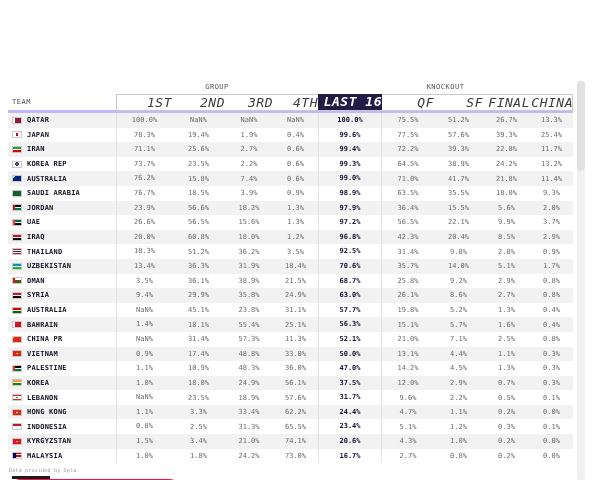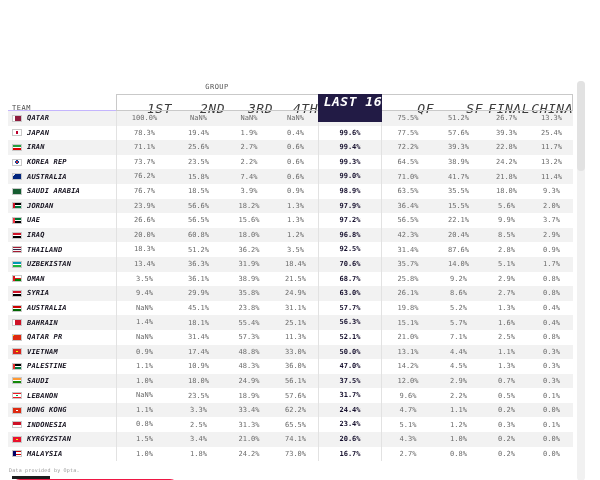--- a/index.html
+++ b/index.html
@@ -3,33 +3,33 @@
 <meta charset="utf-8">
 <style>
   html,body{margin:0;padding:0;background:#fff;}
   .stage{position:relative;width:600px;height:480px;background:#fff;overflow:hidden;
          font-family:"DejaVu Sans Mono",monospace;margin-top:44px;}
   .table{position:absolute;left:8px;top:36px;width:565px;}
   .grid{display:grid;grid-template-columns:108px 56px 53px 48px 45px 64px 52px 49px 47px 43px;align-items:center;}
   .grouprow{height:14px;}
   .grouprow .glabel{grid-column:2/6;text-align:center;font-size:7px;color:#555;letter-spacing:.5px;}
   .grouprow .klabel{grid-column:6/11;text-align:center;font-size:7px;color:#555;letter-spacing:.5px;}
-  .headrow{height:16px;position:relative;border-bottom:1px solid #c4b5fd;}
+  .headrow{height:16px;position:relative;border-bottom:3px solid #c4b5fd;}
   .headrow::after{content:'';position:absolute;left:108px;right:0;top:0;bottom:-1px;
                   border:1px solid #c9c9c9;pointer-events:none;}
   .cell{overflow:hidden;white-space:nowrap;}
   .h{font-size:13px;color:#3c3c3c;text-align:right;letter-spacing:.5px;font-style:italic;}
   .team-h{font-size:7px;color:#4a4a4a;padding-left:4px;letter-spacing:.5px;}
-  .l16h{height:28px;line-height:16px;color:#fff;font-weight:bold;z-index:2;position:relative;}
+  .l16h{height:16px;line-height:16px;color:#fff;font-weight:bold;z-index:2;position:relative;}
   .row{height:14.6px;}
   .row.alt{background:#f2f2f2;}
   .team{display:flex;align-items:center;padding-left:4px;}
   .flag{width:10px;height:7px;display:inline-block;margin-right:5px;flex:0 0 auto;
         border:0.5px solid #c9c9c9;box-sizing:border-box;}
-  .tname{font-size:7px;font-weight:bold;color:#15121f;letter-spacing:.2px;font-style:italic;}
+  .tname{font-size:7px;font-weight:bold;color:#15121f;letter-spacing:.2px;}
   .v{font-size:7px;color:#6b6b6b;text-align:center;}
   .b-left{border-left:1px solid #e2e2e2;height:100%;line-height:14.6px;}
   .l16{border-left:1px solid #e2e2e2;border-right:1px solid #e2e2e2;height:100%;line-height:14.6px;
        font-weight:bold;color:#16102e;}
   .footer{position:absolute;left:9px;top:423px;font-size:5px;color:#9a9a9a;letter-spacing:.2px;}
   .hline{position:absolute;left:8px;top:437px;width:584px;height:1px;background:#ddd;z-index:1;}
   .wm-bar{position:absolute;left:12px;top:432px;width:38px;height:3px;background:#1c1c1c;z-index:2;}
   .watermark{position:absolute;left:12px;top:435px;width:166px;height:32px;z-index:3;
              display:flex;align-items:center;justify-content:center;
              font-family:"Liberation Sans",sans-serif;font-size:19px;color:#141414;border-radius:8px;}
@@ -39,20 +39,21 @@
 </head>
 <body>
 
 <div class="stage">
 
   <div class="table">
 
     <div class="grid grouprow">
       <div class="cell"></div>
       <div class="cell glabel">GROUP</div>
+      <div class="cell klabel">KNOCKOUT</div>
     </div>
 
     <div class="grid headrow">
       <div class="cell team-h">TEAM</div>
       <div class="cell h">1ST</div>
       <div class="cell h">2ND</div>
       <div class="cell h">3RD</div>
       <div class="cell h">4TH</div>
       <div class="cell h l16h" style="background: rgb(34, 27, 69); color: rgb(255, 255, 255);">LAST 16</div>
       <div class="cell h">QF</div>
@@ -201,21 +202,21 @@
           <div class="cell team">
             <span class="flag" style="background: linear-gradient(rgb(165, 25, 49) 0px, rgb(165, 25, 49) 17%, rgb(244, 245, 248) 17%, rgb(244, 245, 248) 34%, rgb(45, 42, 74) 34%, rgb(45, 42, 74) 67%, rgb(244, 245, 248) 67%, rgb(244, 245, 248) 84%, rgb(165, 25, 49) 84%);"></span>
             <span class="tname">THAILAND</span>
           </div>
           <div class="cell v b-left">18.3%</div>
           <div class="cell v">51.2%</div>
           <div class="cell v">36.2%</div>
           <div class="cell v">3.5%</div>
           <div class="cell v l16">92.5%</div>
           <div class="cell v">31.4%</div>
-          <div class="cell v">87.6%</div>
+          <div class="cell v">9.8%</div>
           <div class="cell v">2.8%</div>
           <div class="cell v">0.9%</div>
         </div>
         <div class="grid row alt">
           <div class="cell team">
             <span class="flag" style="background: linear-gradient(rgb(0, 153, 181) 0px, rgb(0, 153, 181) 33%, rgb(255, 255, 255) 33%, rgb(255, 255, 255) 66%, rgb(30, 181, 58) 66%);"></span>
             <span class="tname">UZBEKISTAN</span>
           </div>
           <div class="cell v b-left">13.4%</div>
           <div class="cell v">36.3%</div>
@@ -283,21 +284,21 @@
           <div class="cell v">25.1%</div>
           <div class="cell v l16">56.3%</div>
           <div class="cell v">15.1%</div>
           <div class="cell v">5.7%</div>
           <div class="cell v">1.6%</div>
           <div class="cell v">0.4%</div>
         </div>
         <div class="grid row">
           <div class="cell team">
             <span class="flag" style="background: linear-gradient(135deg, rgb(255, 222, 0) 0px, rgb(255, 222, 0) 15%, rgb(222, 41, 16) 15%);"></span>
-            <span class="tname">QATAR PR</span>
+            <span class="tname">CHINA PR</span>
           </div>
           <div class="cell v b-left">NaN%</div>
           <div class="cell v">31.4%</div>
           <div class="cell v">57.3%</div>
           <div class="cell v">11.3%</div>
           <div class="cell v l16">52.1%</div>
           <div class="cell v">21.0%</div>
           <div class="cell v">7.1%</div>
           <div class="cell v">2.5%</div>
           <div class="cell v">0.8%</div>
@@ -328,21 +329,21 @@
           <div class="cell v">36.0%</div>
           <div class="cell v l16">47.0%</div>
           <div class="cell v">14.2%</div>
           <div class="cell v">4.5%</div>
           <div class="cell v">1.3%</div>
           <div class="cell v">0.3%</div>
         </div>
         <div class="grid row alt">
           <div class="cell team">
             <span class="flag" style="background: linear-gradient(rgb(255, 153, 51) 0px, rgb(255, 153, 51) 33%, rgb(255, 255, 255) 33%, rgb(255, 255, 255) 66%, rgb(19, 136, 8) 66%);"></span>
-            <span class="tname">SAUDI</span>
+            <span class="tname">KOREA</span>
           </div>
           <div class="cell v b-left">1.0%</div>
           <div class="cell v">18.0%</div>
           <div class="cell v">24.9%</div>
           <div class="cell v">56.1%</div>
           <div class="cell v l16">37.5%</div>
           <div class="cell v">12.0%</div>
           <div class="cell v">2.9%</div>
           <div class="cell v">0.7%</div>
           <div class="cell v">0.3%</div>

